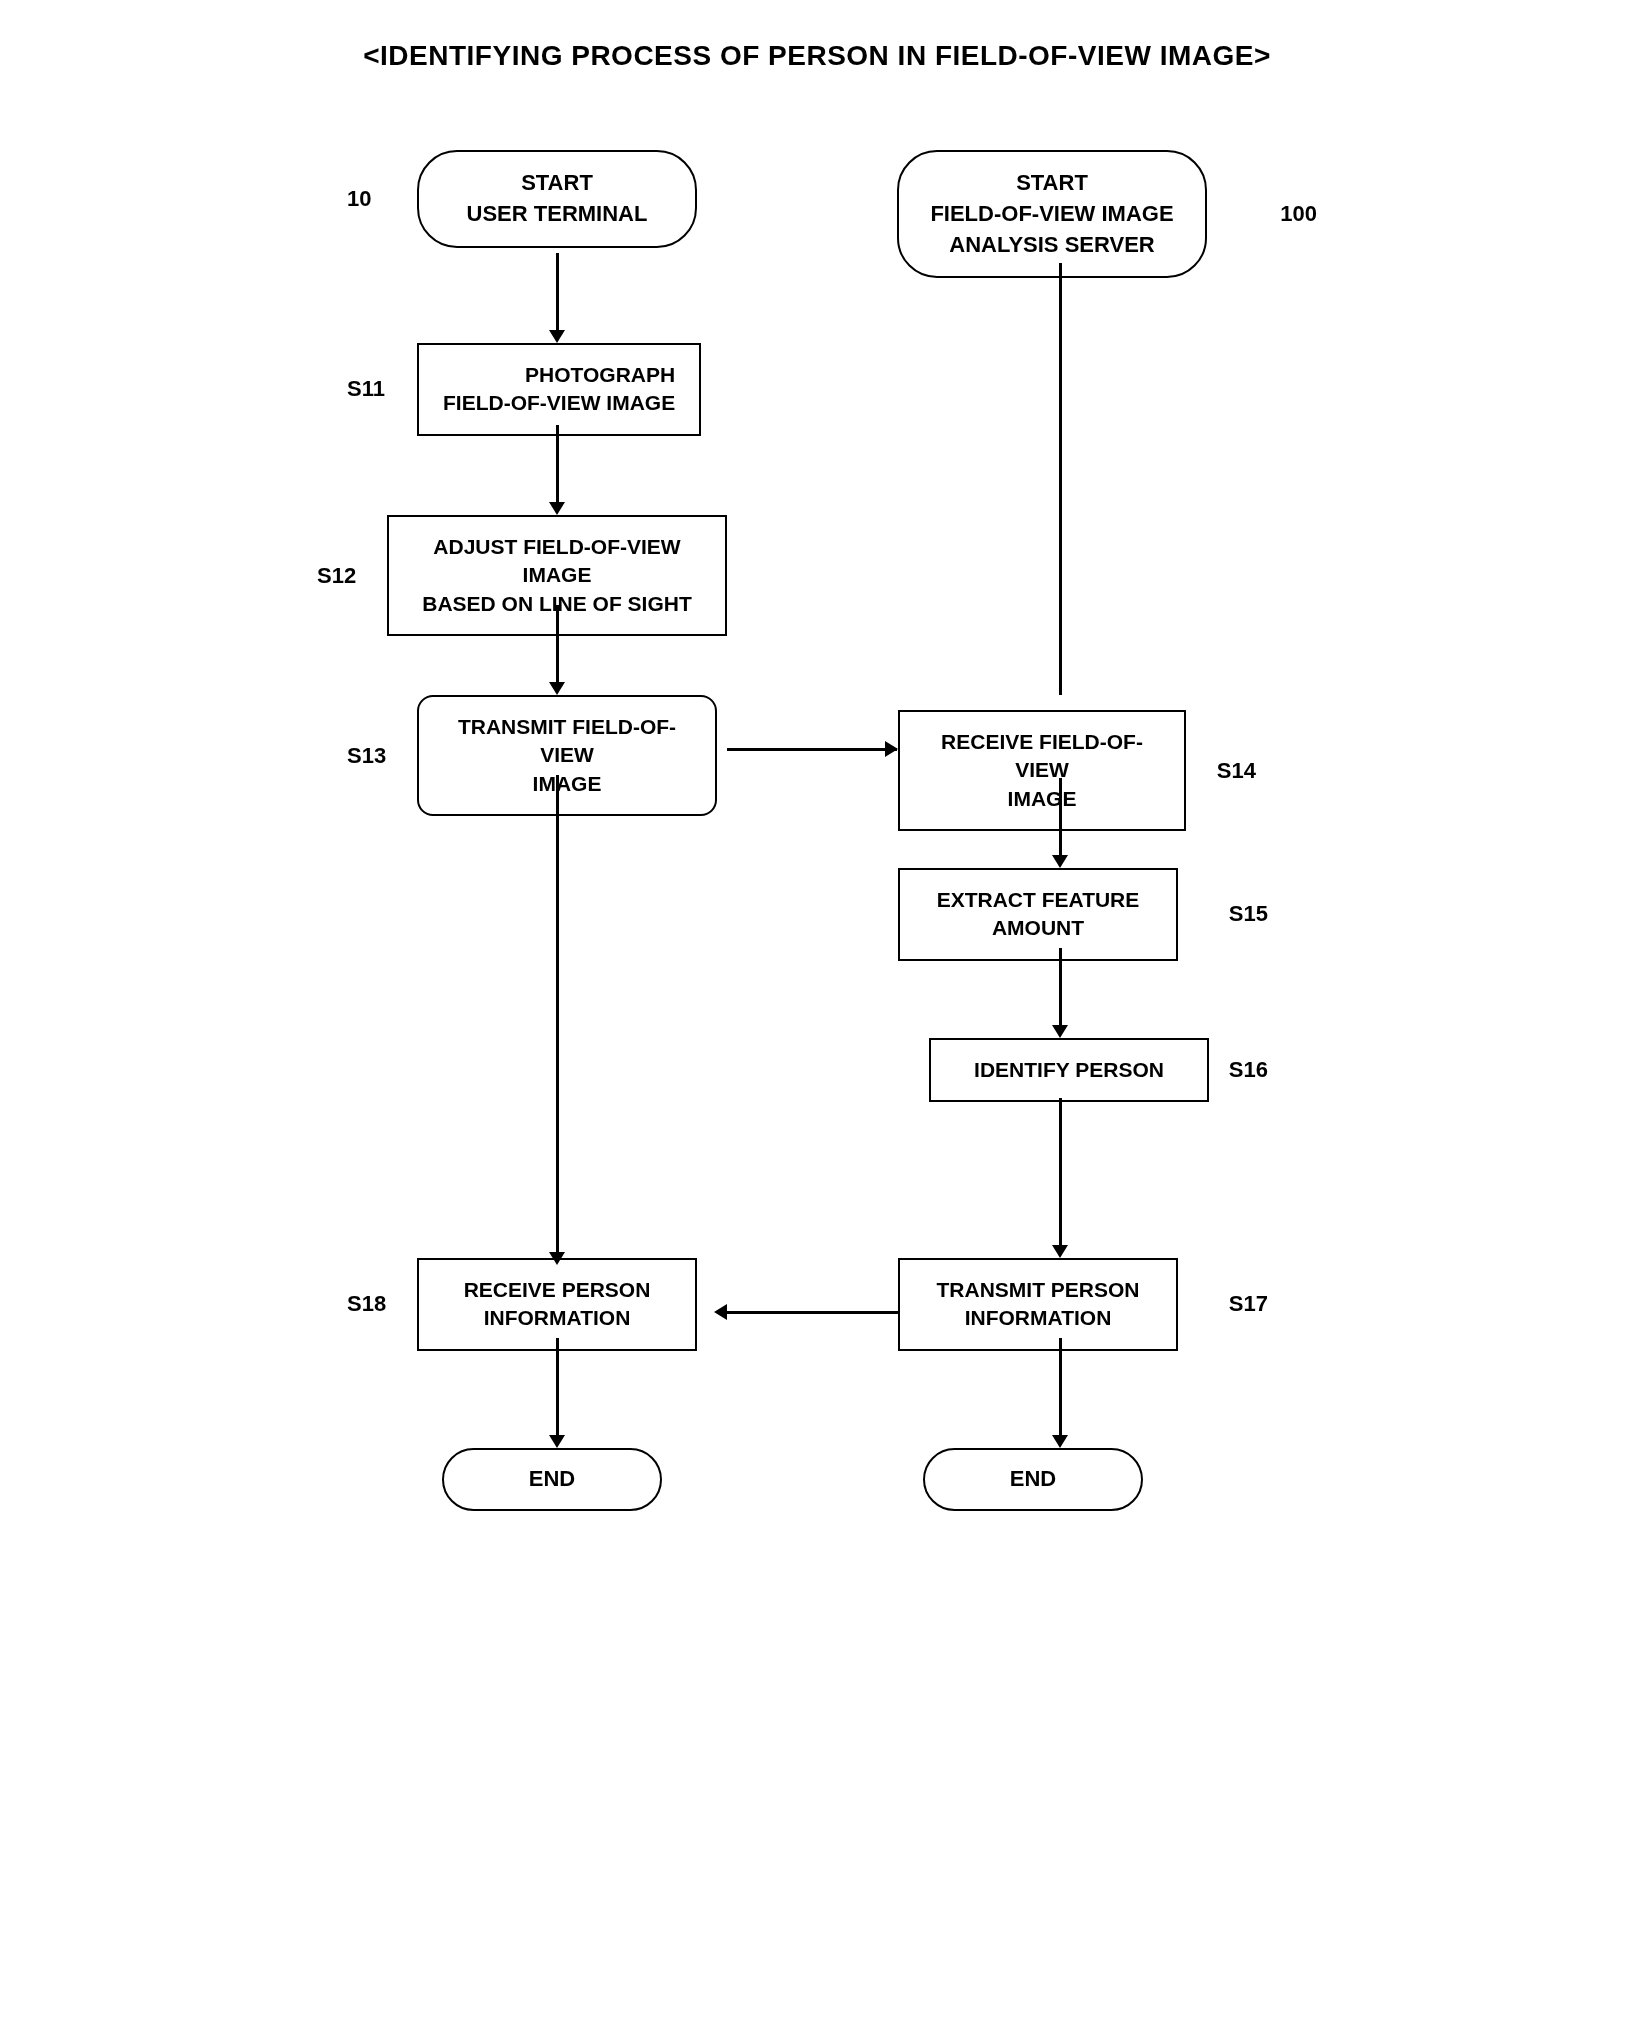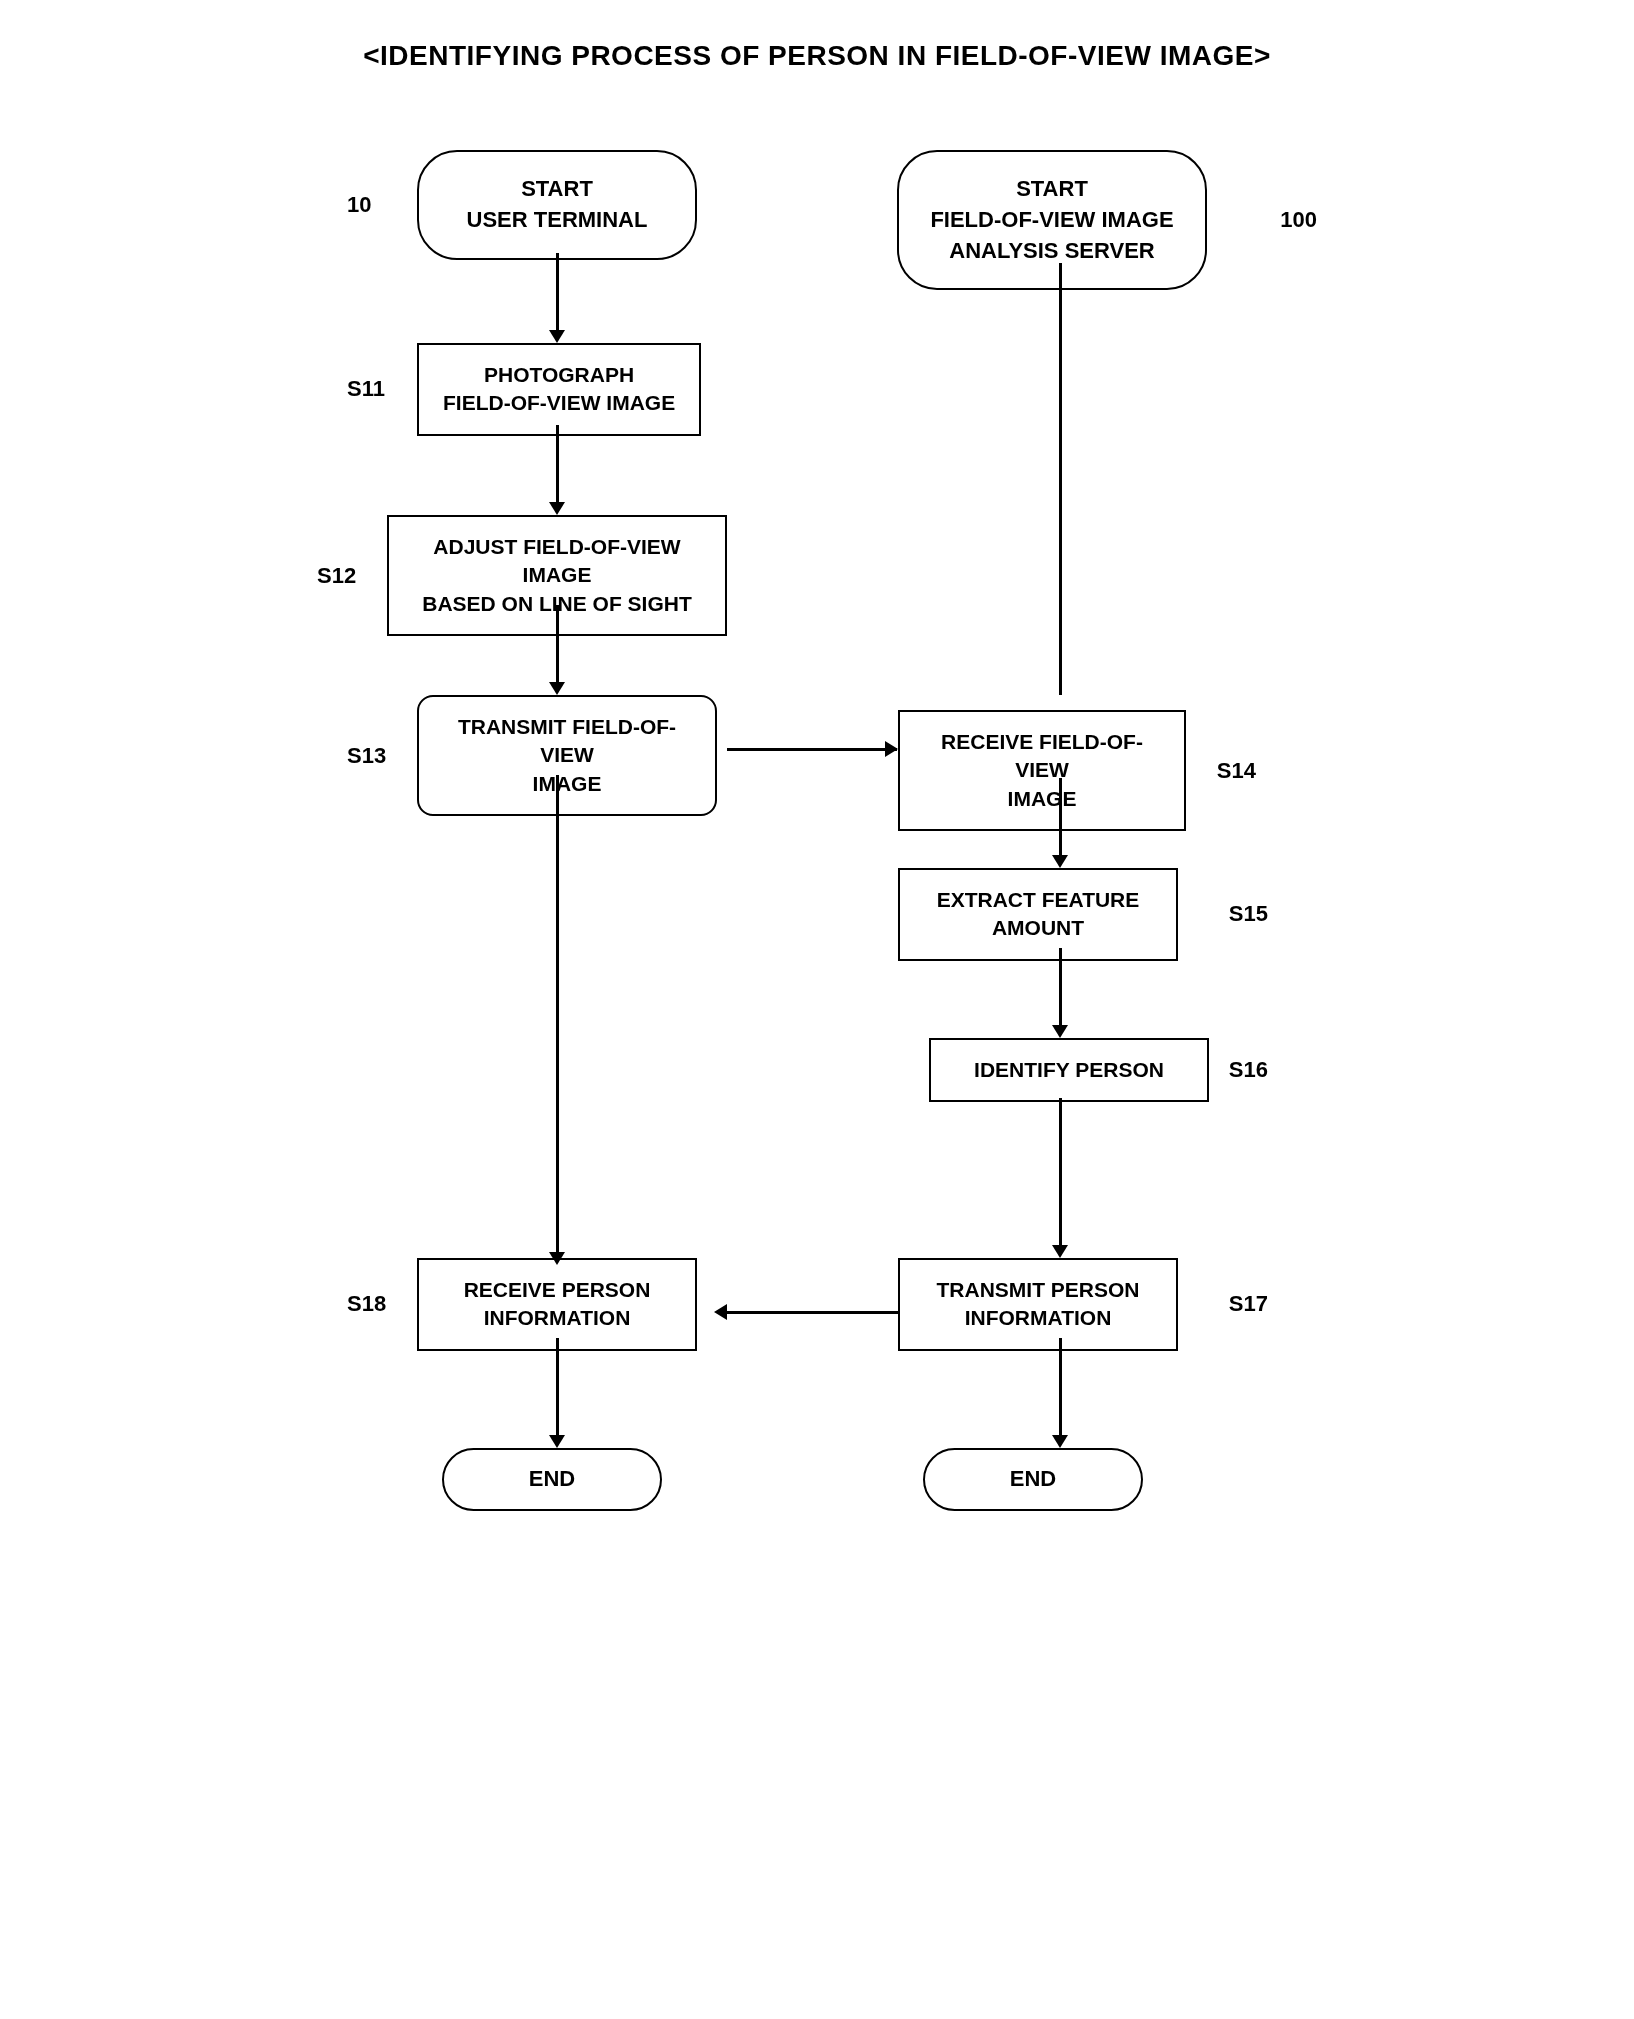--- a/index.html
+++ b/index.html
@@ -22,21 +22,21 @@
     .page-title {
       font-size: 28px;
       font-weight: bold;
       text-align: center;
       margin-bottom: 78px;
       letter-spacing: 0.5px;
     }
     .rounded-rect {
       border: 2.5px solid #000;
       border-radius: 40px;
-      padding: 22px 30px;
+      padding: 16px 30px;
       text-align: center;
       font-size: 22px;
       font-weight: bold;
       line-height: 1.4;
       min-width: 240px;
       background: #fff;
     }
     .rect-box {
       border: 2.5px solid #000;
       border-radius: 0;
@@ -138,21 +138,21 @@
 ANALYSIS SERVER</span>
       </div>
       <span class="node-id" style="right:-80px;">100</span>
     </div>
 
     <div class="vline" style="left:189px; top:103px; height:80px;"></div>
     <div class="arrow-tip-down" style="left:182px; top:180px;"></div>
 
     <div class="item" style="left:50px; top:193px; width:300px;">
       <span class="step-label">S11</span>
-      <div class="rect-box" style="min-width:280px;">
+      <div class="rect-box" style="min-width:280px;text-align:right;">
         <span style="white-space:pre-line;">PHOTOGRAPH
 FIELD-OF-VIEW IMAGE</span>
       </div>
     </div>
 
     <div class="vline" style="left:189px; top:275px; height:80px;"></div>
     <div class="arrow-tip-down" style="left:182px; top:352px;"></div>
 
     <div class="item" style="left:20px; top:365px; width:360px;">
       <span class="step-label">S12</span>

